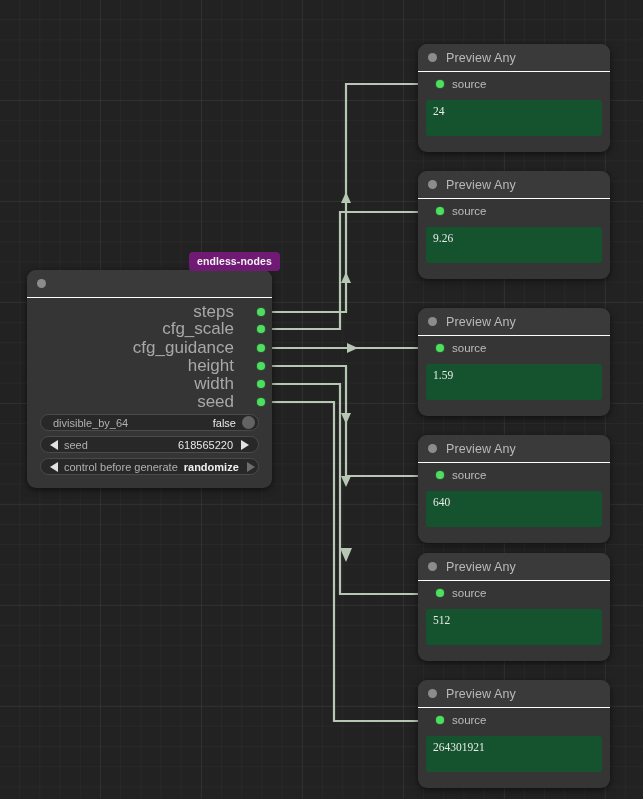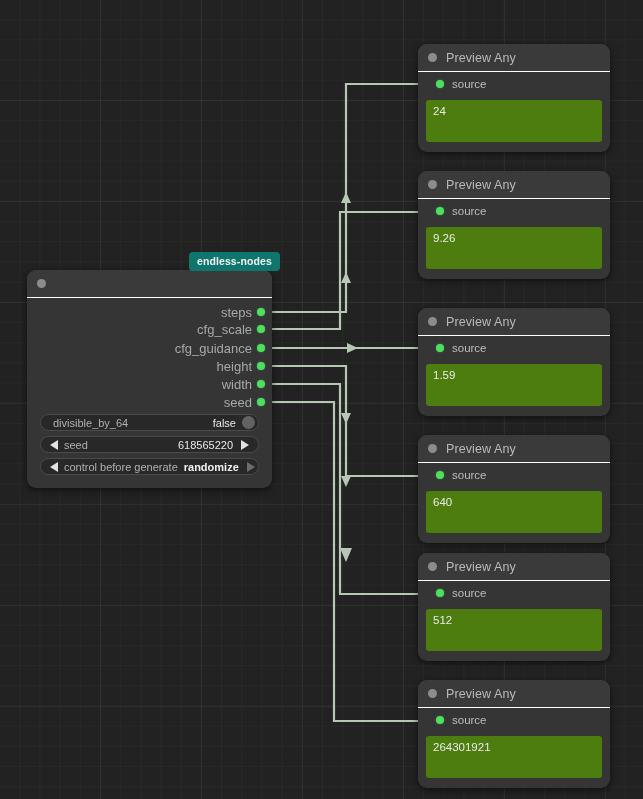--- a/index.html
+++ b/index.html
@@ -70,41 +70,41 @@
   #node-randomizer {
     left: 27px;
     top: 270px;
     width: 245px;
     height: 218px;
   }
   .badge {
     position: absolute;
     left: 162px;
     top: -18px;
-    background: #0f766e;
+    background: #701a75;
     color: #f2f2f2;
     font-size: 10.5px;
     font-weight: bold;
     padding: 3px 8px 4px 8px;
     border-radius: 4px;
     white-space: nowrap;
     letter-spacing: 0.1px;
   }
   .out-slot {
     position: absolute;
     right: 7px;
     height: 14px;
     display: flex;
     align-items: center;
     justify-content: flex-end;
   }
   .out-label {
-    font-size: 13px;
+    font-size: 17px;
     color: #a8a8a8;
-    margin-right: 5px;
+    margin-right: 23px;
     white-space: nowrap;
   }
   .slot-dot {
     width: 8px; height: 8px;
     border-radius: 50%;
     background: #4ce05e;
     box-shadow: 0 0 2px rgba(76,224,94,0.5);
     flex: 0 0 auto;
   }
 
@@ -174,26 +174,26 @@
     font-size: 11.5px;
     color: #bcbcbc;
     margin-left: 8px;
     white-space: nowrap;
   }
   .pv-text {
     position: absolute;
     left: 8px;
     right: 8px;
     top: 56px;
-    height: 42px;
-    background: #4d7c0f;
+    height: 36px;
+    background: #14532d;
     border-radius: 3px;
     box-sizing: border-box;
     padding: 5px 0 0 7px;
-    font-family: Liberation Sans, sans-serif;
+    font-family: Liberation Serif, serif;
     font-size: 11.5px;
     color: #eaeaea;
     overflow: hidden;
     white-space: nowrap;
   }
 </style>
 </head>
 <body>
 
 <div id="canvas">

